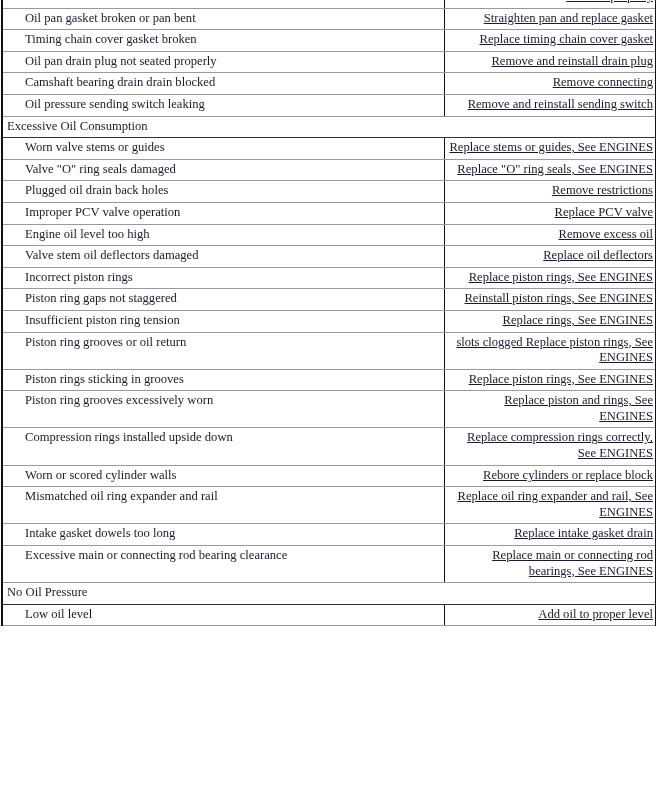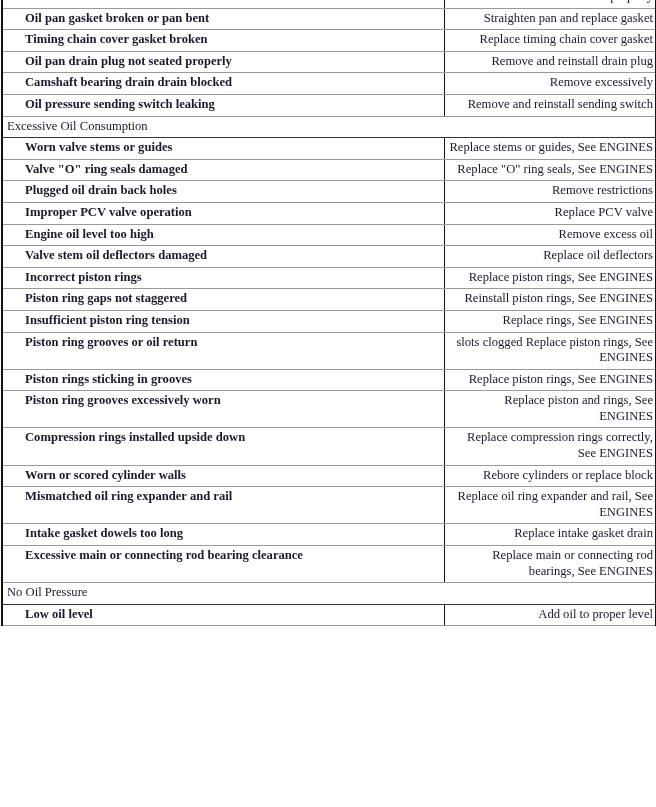--- a/index.html
+++ b/index.html
@@ -45,26 +45,26 @@
     border-bottom: 1px solid #9a9a9a;
     box-sizing: border-box;
   }
 
   
   table.diag td.cause {
     border-left: 2px solid #111111;
     text-align: left;
     padding-left: 22px;         
     border-right: 1px solid #111111;
-    font-weight: bold;
   }
   table.diag td.corr {
     border-right: 2px solid #111111;
     text-align: right;
     padding-right: 2px;
+    text-decoration: underline;
   }
 
   
   table.diag td.section {
     border-left: 2px solid #111111;
     border-right: 2px solid #111111;
     text-align: left;
     border-top: 1px solid #333333;
     border-bottom: 1px solid #333333;
   }
@@ -93,21 +93,21 @@
         <tr>
           <td class="cause">Timing chain cover gasket broken</td>
           <td class="corr">Replace timing chain cover gasket</td>
         </tr>
         <tr>
           <td class="cause">Oil pan drain plug not seated properly</td>
           <td class="corr">Remove and reinstall drain plug</td>
         </tr>
         <tr>
           <td class="cause">Camshaft bearing drain drain blocked</td>
-          <td class="corr">Remove excessively</td>
+          <td class="corr">Remove connecting</td>
         </tr>
         <tr>
           <td class="cause">Oil pressure sending switch leaking</td>
           <td class="corr">Remove and reinstall sending switch</td>
         </tr>
         <tr>
           <td class="section" colspan="2">Excessive Oil Consumption</td>
         </tr>
         <tr>
           <td class="cause">Worn valve stems or guides</td>

